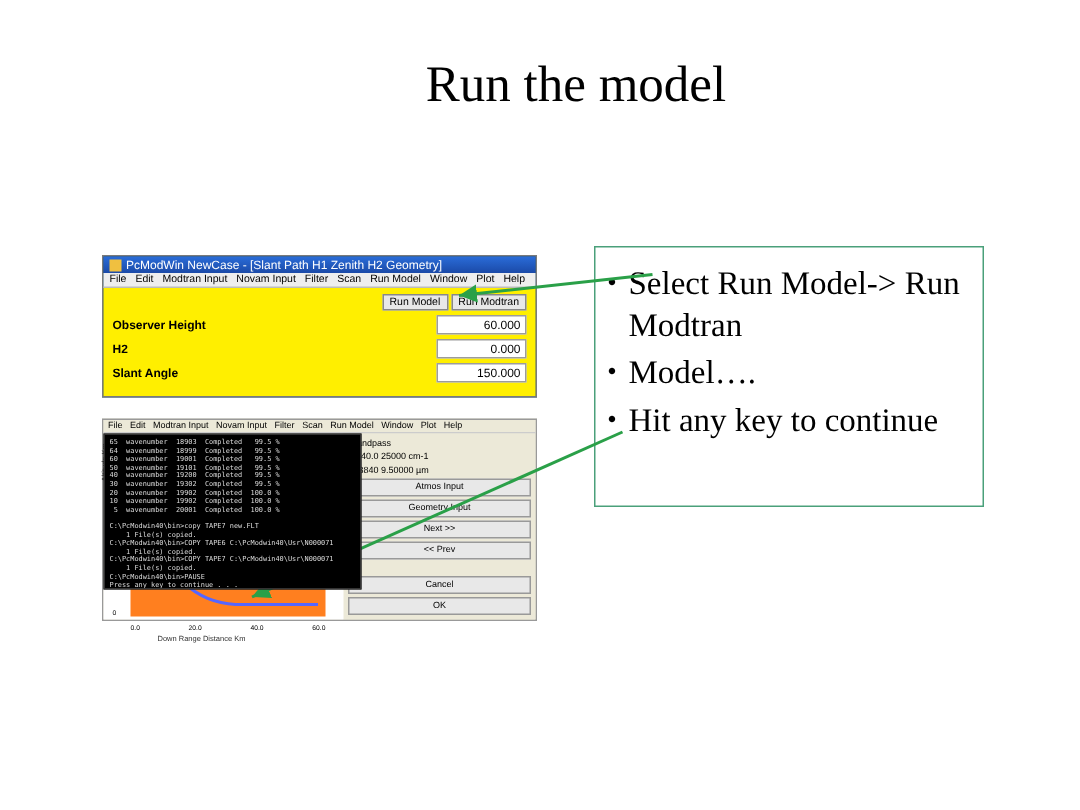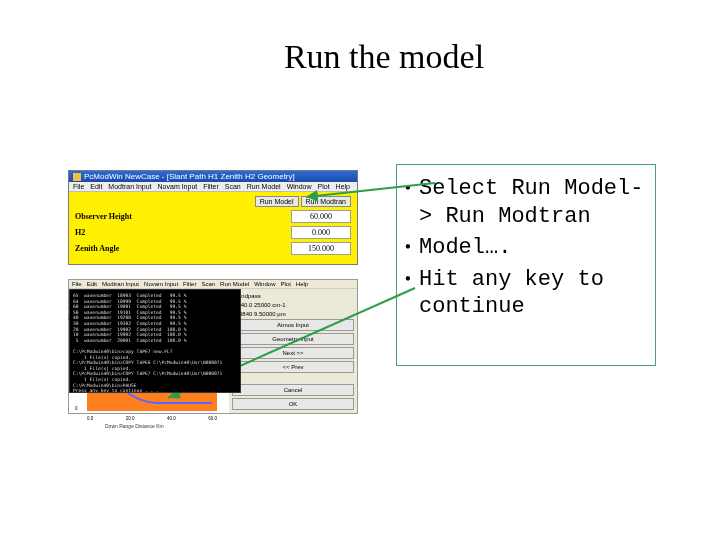--- a/index.html
+++ b/index.html
@@ -61,29 +61,29 @@
   .yellowpanel {
     background: #ffef00;
     padding: 4px 6px 6px 6px;
   }
   .formrow {
     display: flex;
     align-items: center;
     margin-bottom: 3px;
     font-size: 8px;
     font-weight: bold;
-    font-family: Liberation Serif, serif;
+    font-family: Liberation Sans, sans-serif;
   }
   .formrow label { flex: 1; }
   .formrow .val {
     width: 60px;
     background: #fff;
     border: 1px solid #9c9c9c;
     font-size: 8px;
-    text-align: center;
+    text-align: right;
     padding: 1px 3px;
     font-weight: normal;
   }
   .runbtns {
     display: flex;
     justify-content: flex-end;
     gap: 2px;
     margin-bottom: 3px;
   }
   .runbtns .btn {
@@ -209,21 +209,21 @@
     display: flex;
     align-items: flex-start;
     margin-bottom: 4px;
   }
   .bullet .dot {
     width: 22px;
     text-align: center;
     font-size: 18px;
     line-height: 26px;
   }
-  .bullet .bt { flex: 1; font-family: Liberation Mono, monospace; }
+  .bullet .bt { flex: 1; }
 
   
   .arrow {
     position: absolute;
     pointer-events: none;
   }
 </style>
 </head>
 <body>
 
@@ -255,21 +255,21 @@
       </div>
       <div class="formrow">
         <label>Observer Height</label>
         <div class="val">60.000</div>
       </div>
       <div class="formrow">
         <label>H2</label>
         <div class="val">0.000</div>
       </div>
       <div class="formrow">
-        <label>Zenith Angle</label>
+        <label>Slant Angle</label>
         <div class="val">150.000</div>
       </div>
     </div>
   </div>
 
   <div class="app2">
     <div class="menubar2">
       <span>File</span>
       <span>Edit</span>
       <span>Modtran Input</span>

